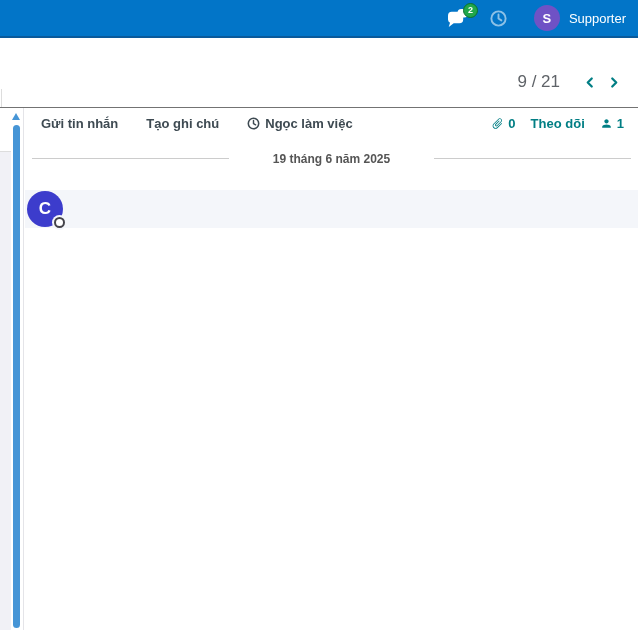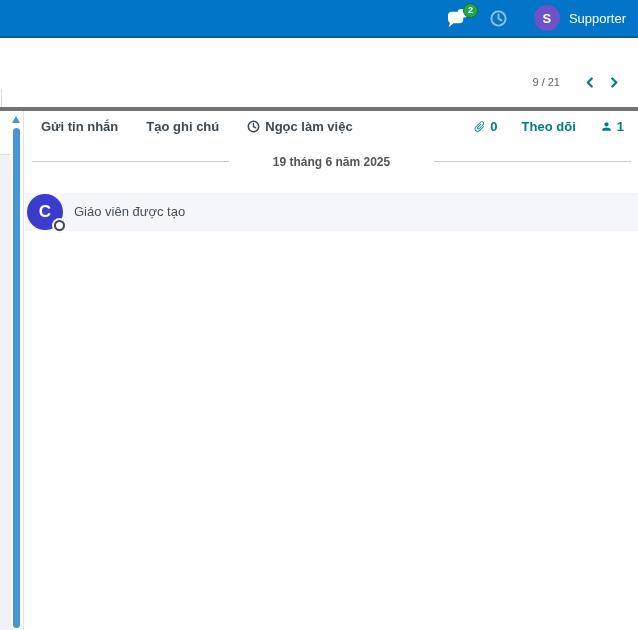--- a/index.html
+++ b/index.html
@@ -29,29 +29,29 @@
     width:26px; height:26px; border-radius:50%; background:var(--avatar_user);
     color:#fff; font-size:13px; font-weight:bold;
     display:flex; align-items:center; justify-content:center; margin-right:9px;
   }
 
   
   .pager {
     position:absolute; top:70px; right:12px; height:24px;
     display:flex; align-items:center;
   }
-  .pager-value { font-size:11px; color:#5f6368; margin-right:18px; }
+  .pager-value { font-size:17px; color:#5f6368; margin-right:18px; }
   .pager-btn {
     background:none; border:none; color:var(--accent_teal); cursor:pointer;
     width:24px; height:24px; display:flex; align-items:center; justify-content:center; padding:0;
   }
   .sheet-edge { position:absolute; left:1px; top:89px; width:1px; height:18px; background:#ddd; }
 
   
-  .body { position:absolute; top:107px; left:0; right:0; bottom:0; border-top:4px solid #737373; }
+  .body { position:absolute; top:107px; left:0; right:0; bottom:0; border-top:1px solid #737373; }
 
   
   .left-sliver { position:absolute; left:0; top:0; bottom:0; width:24px; background:#fff; }
   .left-sliver .sliver-bottom {
     position:absolute; left:0; top:43px; bottom:0; width:11px;
     background:#f1f1f6; border-top:1px solid #ddd;
   }
   .left-sliver .sliver-divider { position:absolute; right:0; top:0; bottom:0; width:1px; background:#e4e4e8; }
 
   
@@ -74,21 +74,21 @@
     font-family:"Liberation Sans", sans-serif;
     font-size:13px; font-weight:bold; color:#3e4a52;
     display:flex; align-items:center; gap:5px;
   }
   .toolbar-right { margin-left:auto; display:flex; align-items:center; color:var(--accent_teal); }
   .tr-btn {
     background:none; border:none; cursor:pointer; padding:0; color:var(--accent_teal);
     font-family:"Liberation Sans", sans-serif; font-size:13px; font-weight:bold;
     display:flex; align-items:center; gap:4px;
   }
-  .tr-btn + .tr-btn { margin-left:24px; }
+  .tr-btn + .tr-btn { margin-left:15px; }
 
   .date-divider { display:flex; align-items:center; height:41px; padding:0 7px;gap:32px; }
   .date-divider .dline { flex:1; height:1px; background:#ccc; }
   .date-divider .dlabel { margin:0 12px; font-size:12px; font-weight:bold; color:#555; white-space:nowrap; }
 
   .message {
     margin-top:11px; min-height:37px; background:var(--row_highlight);
     display:flex; align-items:center; padding:1px 10px 1px 2px; cursor:pointer;
   }
   .msg-avatar {
@@ -215,19 +215,18 @@
         <span class="dlabel">19 tháng 6 năm 2025</span>
         <span class="dline"></span>
       </div>
 
       <div class="message">
         <div class="msg-avatar">
           <span>C</span>
           <span class="status-dot"></span>
         </div>
         <div class="msg-content">
-          <div class="msg-body">Giáo viên được tạo</div>
         </div>
       </div>
 
     </main>
   </div>
 </div>
 
 </body></html>

